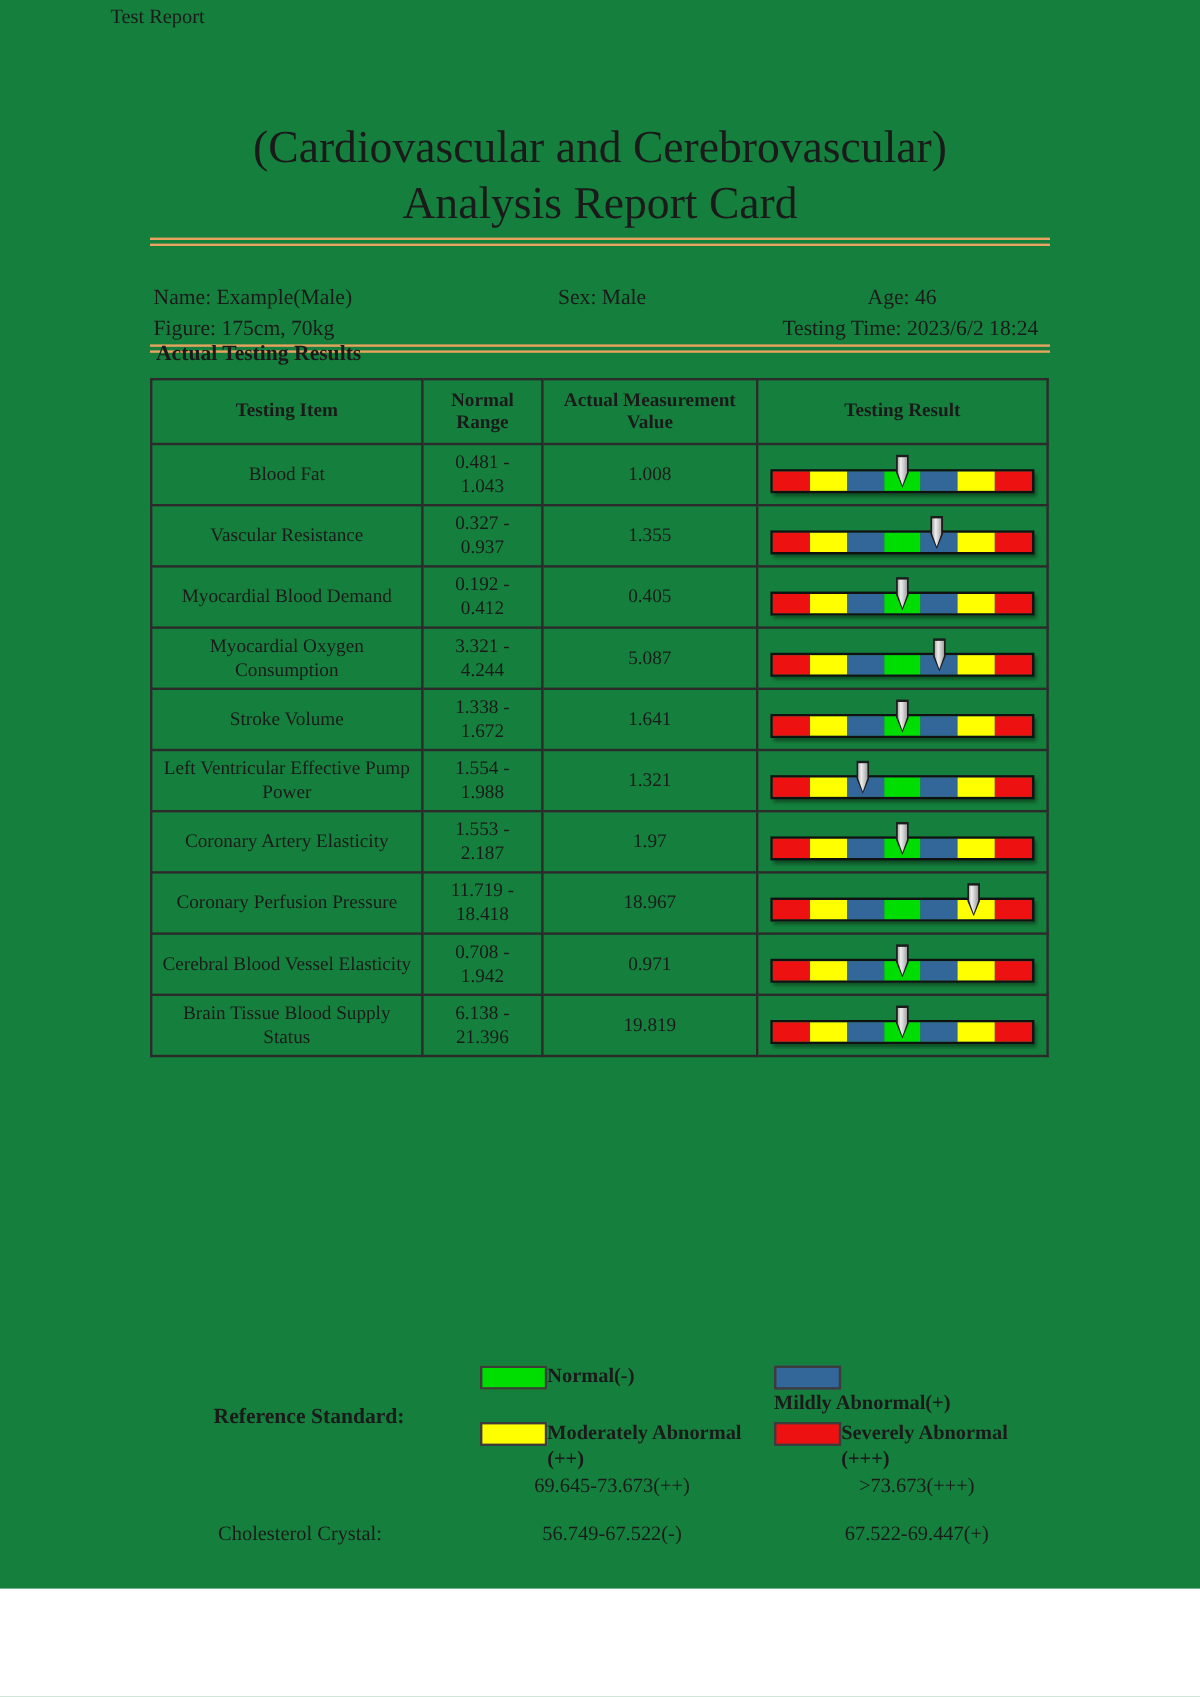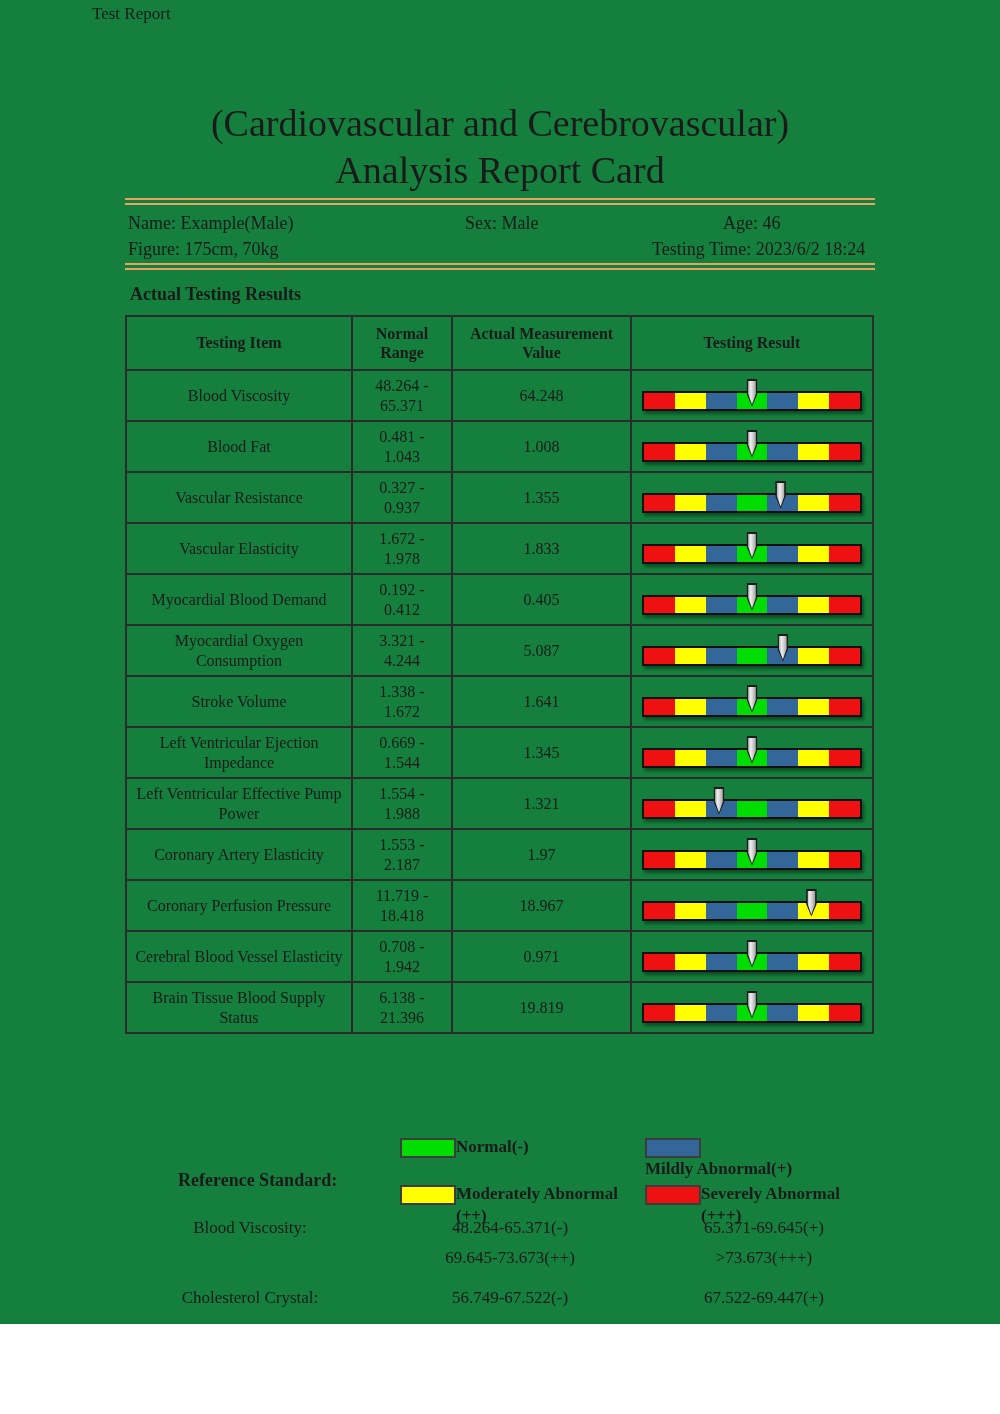--- a/index.html
+++ b/index.html
@@ -3,21 +3,21 @@
 <meta charset="utf-8">
 <style>
   html,body{margin:0;padding:0;background:#ffffff;}
   .page{position:relative;width:1000px;height:1324px;background:#15803d;overflow:hidden;
         font-family:"Liberation Serif","DejaVu Serif",serif;color:#1a1a1a;}
   .corner{position:absolute;top:4px;left:92px;font-size:17px;}
   .title{position:absolute;top:100px;left:0;width:1000px;text-align:center;
          font-size:38px;line-height:47px;}
   .info-block{position:absolute;top:198px;left:125px;width:750px;}
   .orange-band{height:3px;border-top:2px solid #e8a35f;border-bottom:2px solid #e8a35f;}
-  .info-rows{position:relative;height:58px;font-size:18px;}
+  .info-rows{position:relative;height:58px;font-size:18px;margin-top:24px;}
   .info-rows span{position:absolute;white-space:nowrap;}
   .i-name{left:3px;top:8px;}
   .i-sex{left:340px;top:8px;}
   .i-age{left:598px;top:8px;}
   .i-figure{left:3px;top:34px;}
   .i-time{left:527px;top:34px;}
   .section-title{position:absolute;top:284px;left:130px;font-size:18px;font-weight:bold;}
   table.results{position:absolute;top:315px;left:125px;width:747px;border-collapse:collapse;
         table-layout:fixed;}
   table.results th,table.results td{border:2px solid #2b2b2b;text-align:center;vertical-align:middle;
@@ -84,42 +84,20 @@
     </colgroup>
     <thead>
       <tr>
         <th>Testing Item</th>
         <th>Normal Range</th>
         <th>Actual Measurement Value</th>
         <th>Testing Result</th>
       </tr>
     </thead>
     <tbody id="results-tbody">
-    <tr>
-      <td class="c-item">Blood Viscosity</td>
-      <td class="c-range">48.264 -
-65.371</td>
-      <td class="c-value">64.248</td>
-      <td class="c-result">
-        <div class="bar-wrap">
-          <div class="bar">
-                <div class="seg" style="background: rgb(238, 17, 17);"></div>
-                <div class="seg" style="background: rgb(255, 255, 0);"></div>
-                <div class="seg" style="background: rgb(51, 102, 153);"></div>
-                <div class="seg" style="background: rgb(0, 221, 0);"></div>
-                <div class="seg" style="background: rgb(51, 102, 153);"></div>
-                <div class="seg" style="background: rgb(255, 255, 0);"></div>
-                <div class="seg" style="background: rgb(238, 17, 17);"></div>
-              </div>
-          <div class="arrow" style="left: 50%;">
-            <div class="arrow-inner"></div>
-          </div>
-        </div>
-      </td>
-    </tr>
 
 
     <tr>
       <td class="c-item">Blood Fat</td>
       <td class="c-range">0.481 -
 1.043</td>
       <td class="c-value">1.008</td>
       <td class="c-result">
         <div class="bar-wrap">
           <div class="bar">
@@ -154,42 +132,20 @@
                 <div class="seg" style="background: rgb(255, 255, 0);"></div>
                 <div class="seg" style="background: rgb(238, 17, 17);"></div>
               </div>
           <div class="arrow" style="left: 63%;">
             <div class="arrow-inner"></div>
           </div>
         </div>
       </td>
     </tr>
 
-    <tr>
-      <td class="c-item">Vascular Elasticity</td>
-      <td class="c-range">1.672 -
-1.978</td>
-      <td class="c-value">1.833</td>
-      <td class="c-result">
-        <div class="bar-wrap">
-          <div class="bar">
-                <div class="seg" style="background: rgb(238, 17, 17);"></div>
-                <div class="seg" style="background: rgb(255, 255, 0);"></div>
-                <div class="seg" style="background: rgb(51, 102, 153);"></div>
-                <div class="seg" style="background: rgb(0, 221, 0);"></div>
-                <div class="seg" style="background: rgb(51, 102, 153);"></div>
-                <div class="seg" style="background: rgb(255, 255, 0);"></div>
-                <div class="seg" style="background: rgb(238, 17, 17);"></div>
-              </div>
-          <div class="arrow" style="left: 50%;">
-            <div class="arrow-inner"></div>
-          </div>
-        </div>
-      </td>
-    </tr>
 
     <tr>
       <td class="c-item">Myocardial Blood Demand</td>
       <td class="c-range">0.192 -
 0.412</td>
       <td class="c-value">0.405</td>
       <td class="c-result">
         <div class="bar-wrap">
           <div class="bar">
                 <div class="seg" style="background: rgb(238, 17, 17);"></div>
@@ -247,42 +203,20 @@
                 <div class="seg" style="background: rgb(255, 255, 0);"></div>
                 <div class="seg" style="background: rgb(238, 17, 17);"></div>
               </div>
           <div class="arrow" style="left: 50%;">
             <div class="arrow-inner"></div>
           </div>
         </div>
       </td>
     </tr>
 
-    <tr>
-      <td class="c-item">Left Ventricular Ejection Impedance</td>
-      <td class="c-range">0.669 -
-1.544</td>
-      <td class="c-value">1.345</td>
-      <td class="c-result">
-        <div class="bar-wrap">
-          <div class="bar">
-                <div class="seg" style="background: rgb(238, 17, 17);"></div>
-                <div class="seg" style="background: rgb(255, 255, 0);"></div>
-                <div class="seg" style="background: rgb(51, 102, 153);"></div>
-                <div class="seg" style="background: rgb(0, 221, 0);"></div>
-                <div class="seg" style="background: rgb(51, 102, 153);"></div>
-                <div class="seg" style="background: rgb(255, 255, 0);"></div>
-                <div class="seg" style="background: rgb(238, 17, 17);"></div>
-              </div>
-          <div class="arrow" style="left: 50%;">
-            <div class="arrow-inner"></div>
-          </div>
-        </div>
-      </td>
-    </tr>
 
     <tr>
       <td class="c-item">Left Ventricular Effective Pump Power</td>
       <td class="c-range">1.554 -
 1.988</td>
       <td class="c-value">1.321</td>
       <td class="c-result">
         <div class="bar-wrap">
           <div class="bar">
                 <div class="seg" style="background: rgb(238, 17, 17);"></div>
@@ -412,25 +346,20 @@
       <span class="legend-label">Moderately Abnormal (++)</span>
     </div>
 
     <div class="legend-item" style="grid-area: 2 / 3;">
       <span class="swatch" style="background: rgb(238, 17, 17);"></span>
       <span class="legend-label">Severely Abnormal (+++)</span>
     </div>
   </div>
 
   <div class="standards">
-    <div class="std-row rowA">
-      <div class="s-item">Blood Viscosity:</div>
-      <div class="s-c1">48.264-65.371(-)</div>
-      <div class="s-c2">65.371-69.645(+)</div>
-    </div>
 
     <div class="std-row rowB">
       <div class="s-item"></div>
       <div class="s-c1">69.645-73.673(++)</div>
       <div class="s-c2">&gt;73.673(+++)</div>
     </div>
 
     <div class="std-row rowC">
       <div class="s-item">Cholesterol Crystal:</div>
       <div class="s-c1">56.749-67.522(-)</div>

